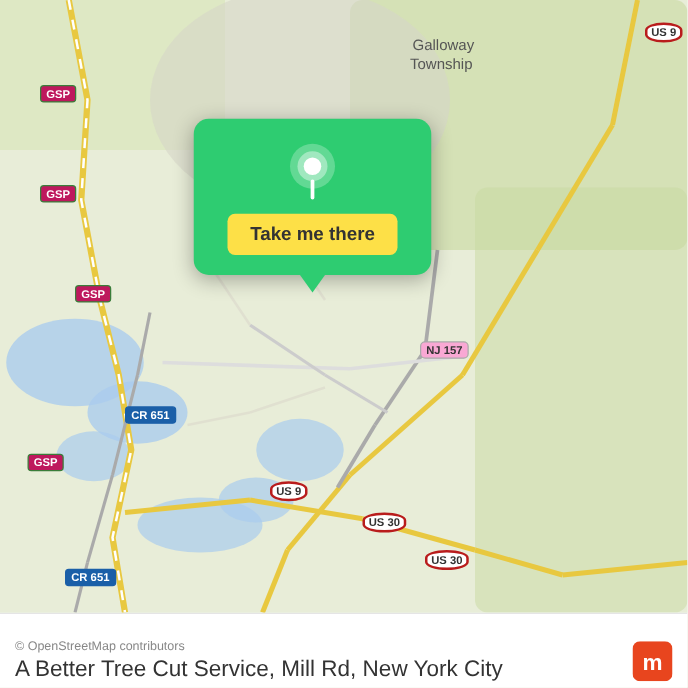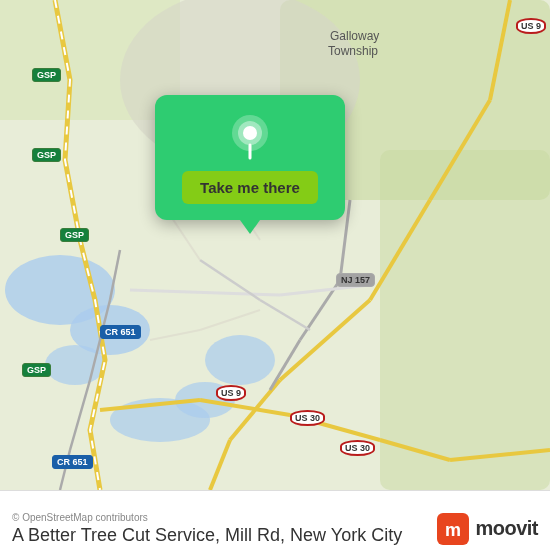--- a/index.html
+++ b/index.html
@@ -56,21 +56,21 @@
       border-top: 14px solid #2ecc71;
     }
 
     .pin-icon {
       width: 48px;
       height: 48px;
       margin-bottom: 10px;
     }
 
     .take-me-there-btn {
-      background: #84cc16;
+      background: #fde047;
       border: none;
       border-radius: 6px;
       padding: 8px 18px;
       font-size: 15px;
       font-weight: 600;
       color: #333;
       cursor: pointer;
       white-space: nowrap;
     }
 
@@ -128,21 +128,21 @@
       background: white;
       border: 1.5px solid #aaa;
       border-radius: 4px;
       font-size: 9px;
       font-weight: bold;
       padding: 1px 4px;
       color: #333;
     }
 
     .road-badge.green {
-      background: #15803d;
+      background: #be185d;
       color: white;
       border-color: #3a7d3a;
       border-radius: 3px;
     }
 
     .road-badge.blue {
       background: #1a5fa8;
       color: white;
       border-color: #1a5fa8;
       border-radius: 3px;
@@ -151,21 +151,21 @@
 
     .road-badge.us {
       background: white;
       border: 2px solid #b91c1c;
       border-radius: 50% / 40%;
       padding: 1px 3px;
       font-size: 9px;
     }
 
     .road-badge.nj {
-      background: #a3a3a3;
+      background: #f9a8d4;
       color: #333;
       border-color: #aaa;
     }
   </style>
 </head>
 <body>
 
 <div id="map-container">
 
   <svg id="map-svg" viewBox="0 0 550 490" xmlns="http://www.w3.org/2000/svg">
@@ -258,15 +258,14 @@
     <span class="attribution">© OpenStreetMap contributors</span>
     <span class="location-name">A Better Tree Cut Service, Mill Rd, New York City</span>
   </div>
 
   <div class="moovit-logo">
 
     <svg class="moovit-icon" viewBox="0 0 32 32" xmlns="http://www.w3.org/2000/svg">
       <rect width="32" height="32" rx="6" fill="#E8451E"></rect>
       <text x="16" y="23" text-anchor="middle" font-size="18" fill="white" font-family="Arial" font-weight="bold">m</text>
     </svg>
-    <span class="moovit-text">moovit</span>
   </div>
 </div>
 
 </body></html>

